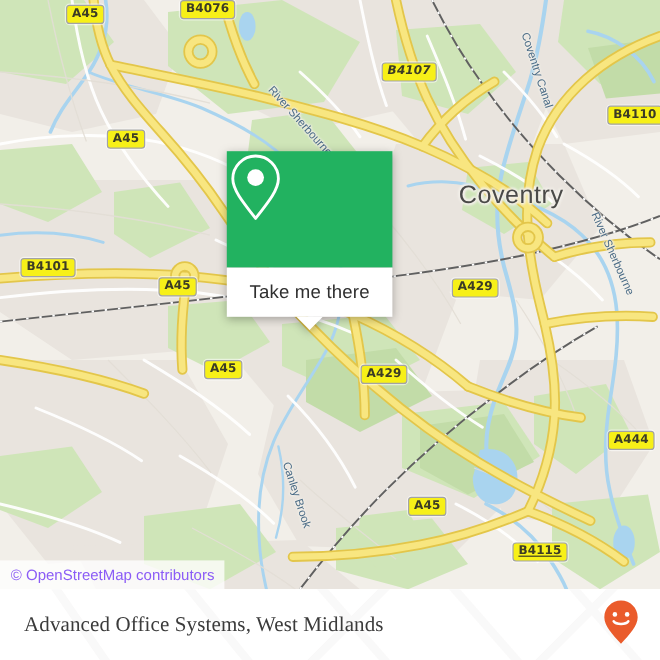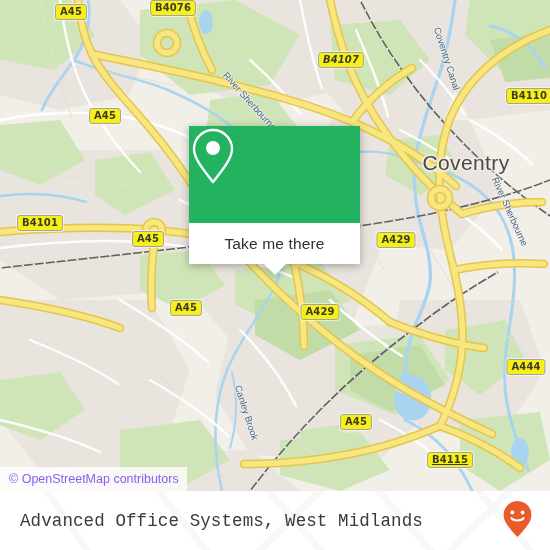--- a/index.html
+++ b/index.html
@@ -82,21 +82,21 @@
     color: #8b5cf6;
     font-family: "Liberation Sans", sans-serif;
     font-size: 12.5px;
     white-space: nowrap;
   }
 
   
   #callout {
     position: absolute;
     left: 189px; top: 126px;
-    width: 171px;
+    width: 138px;
     filter: drop-shadow(0 2px 4px rgba(0,0,0,.30));
   }
   #callout-top {
     height: 97px;
     background: #22b260;
     display: flex; align-items: center; justify-content: center;
   }
   #callout-top svg { display: block; }
   #callout-bottom {
     height: 41px;
@@ -124,21 +124,21 @@
     width: 550px; height: 59px;
     background: #ffffff;
     display: flex; align-items: center;
     overflow: hidden;
   }
   #footer-ghost { position: absolute; left:0; top:0; opacity: .30; }
   #footer-title {
     position: relative;
     margin-left: 20px;
     color: #3b3b3b;
-    font-family: Liberation Mono, monospace;
+    font-family: Liberation Serif, serif;
     font-size: 17.5px;
     letter-spacing: .1px;
     white-space: nowrap;
   }
   #brand {
     position: absolute;
     right: 17px; top: 50%;
     transform: translateY(-50%);
     display: flex; align-items: center; gap: 2px;
   }
@@ -315,21 +315,21 @@
           <circle cx="154" cy="230" r="8"></circle>
         </g>
         <g fill="none" stroke="#f8e680" stroke-width="5.5">
           <circle cx="167" cy="43" r="10"></circle>
           <circle cx="440" cy="198" r="9"></circle>
           <circle cx="154" cy="230" r="8"></circle>
         </g>
       </g>
     </svg>
 
-    <div class="place-label" style="left:426px; top:163px;margin-left:40px;">Coventry</div>
+    <div class="place-label" style="left:426px; top:163px;">Coventry</div>
 
     <div class="water-label" style="left:437px; top:22px; transform: rotate(72deg);">Coventry Canal</div>
     <div class="water-label" style="left:225px; top:68px; transform: rotate(48deg);">River Sherbourne</div>
     <div class="water-label" style="left:495px; top:172px; transform: rotate(66deg);">River Sherbourne</div>
     <div class="water-label" style="left:238px; top:380px; transform: rotate(72deg);">Canley Brook</div>
 
     <div class="shield" style="left:71px; top:12px;">A45</div>
     <div class="shield" style="left:173px; top:8px;">B4076</div>
     <div class="shield" style="left:341px; top:60px;font-style:italic;">B4107</div>
     <div class="shield" style="left:529px; top:96px;">B4110</div>

